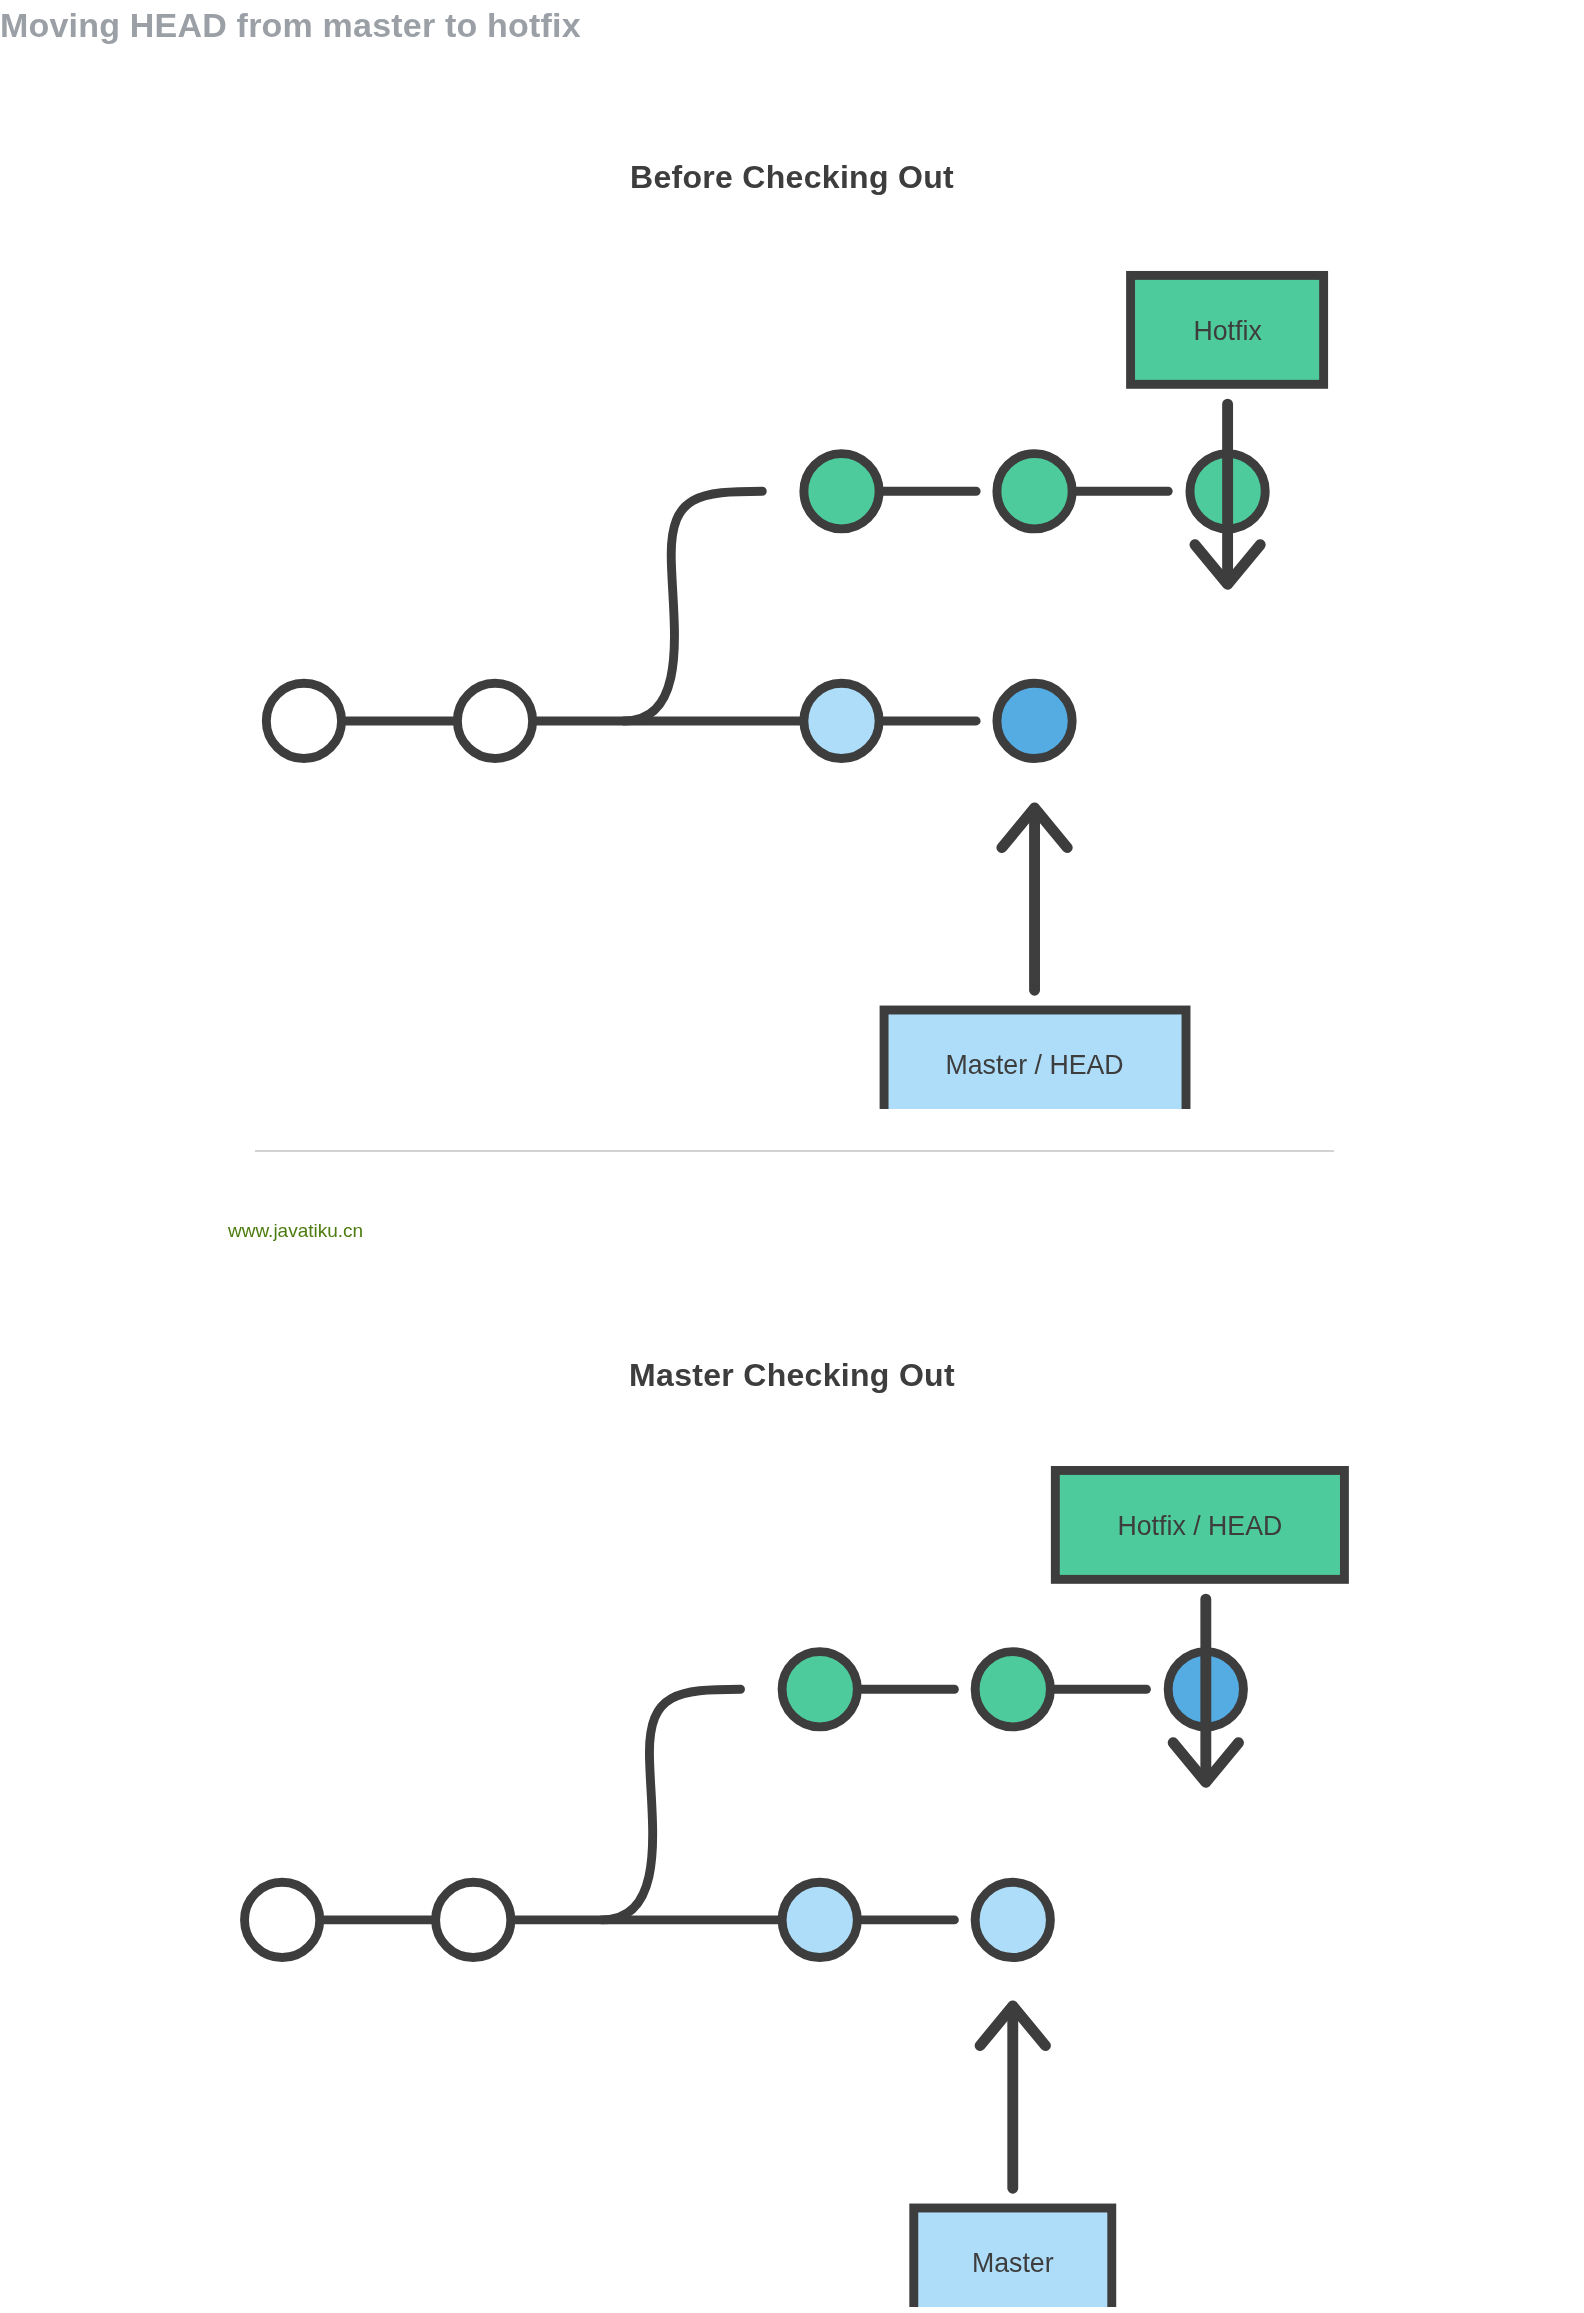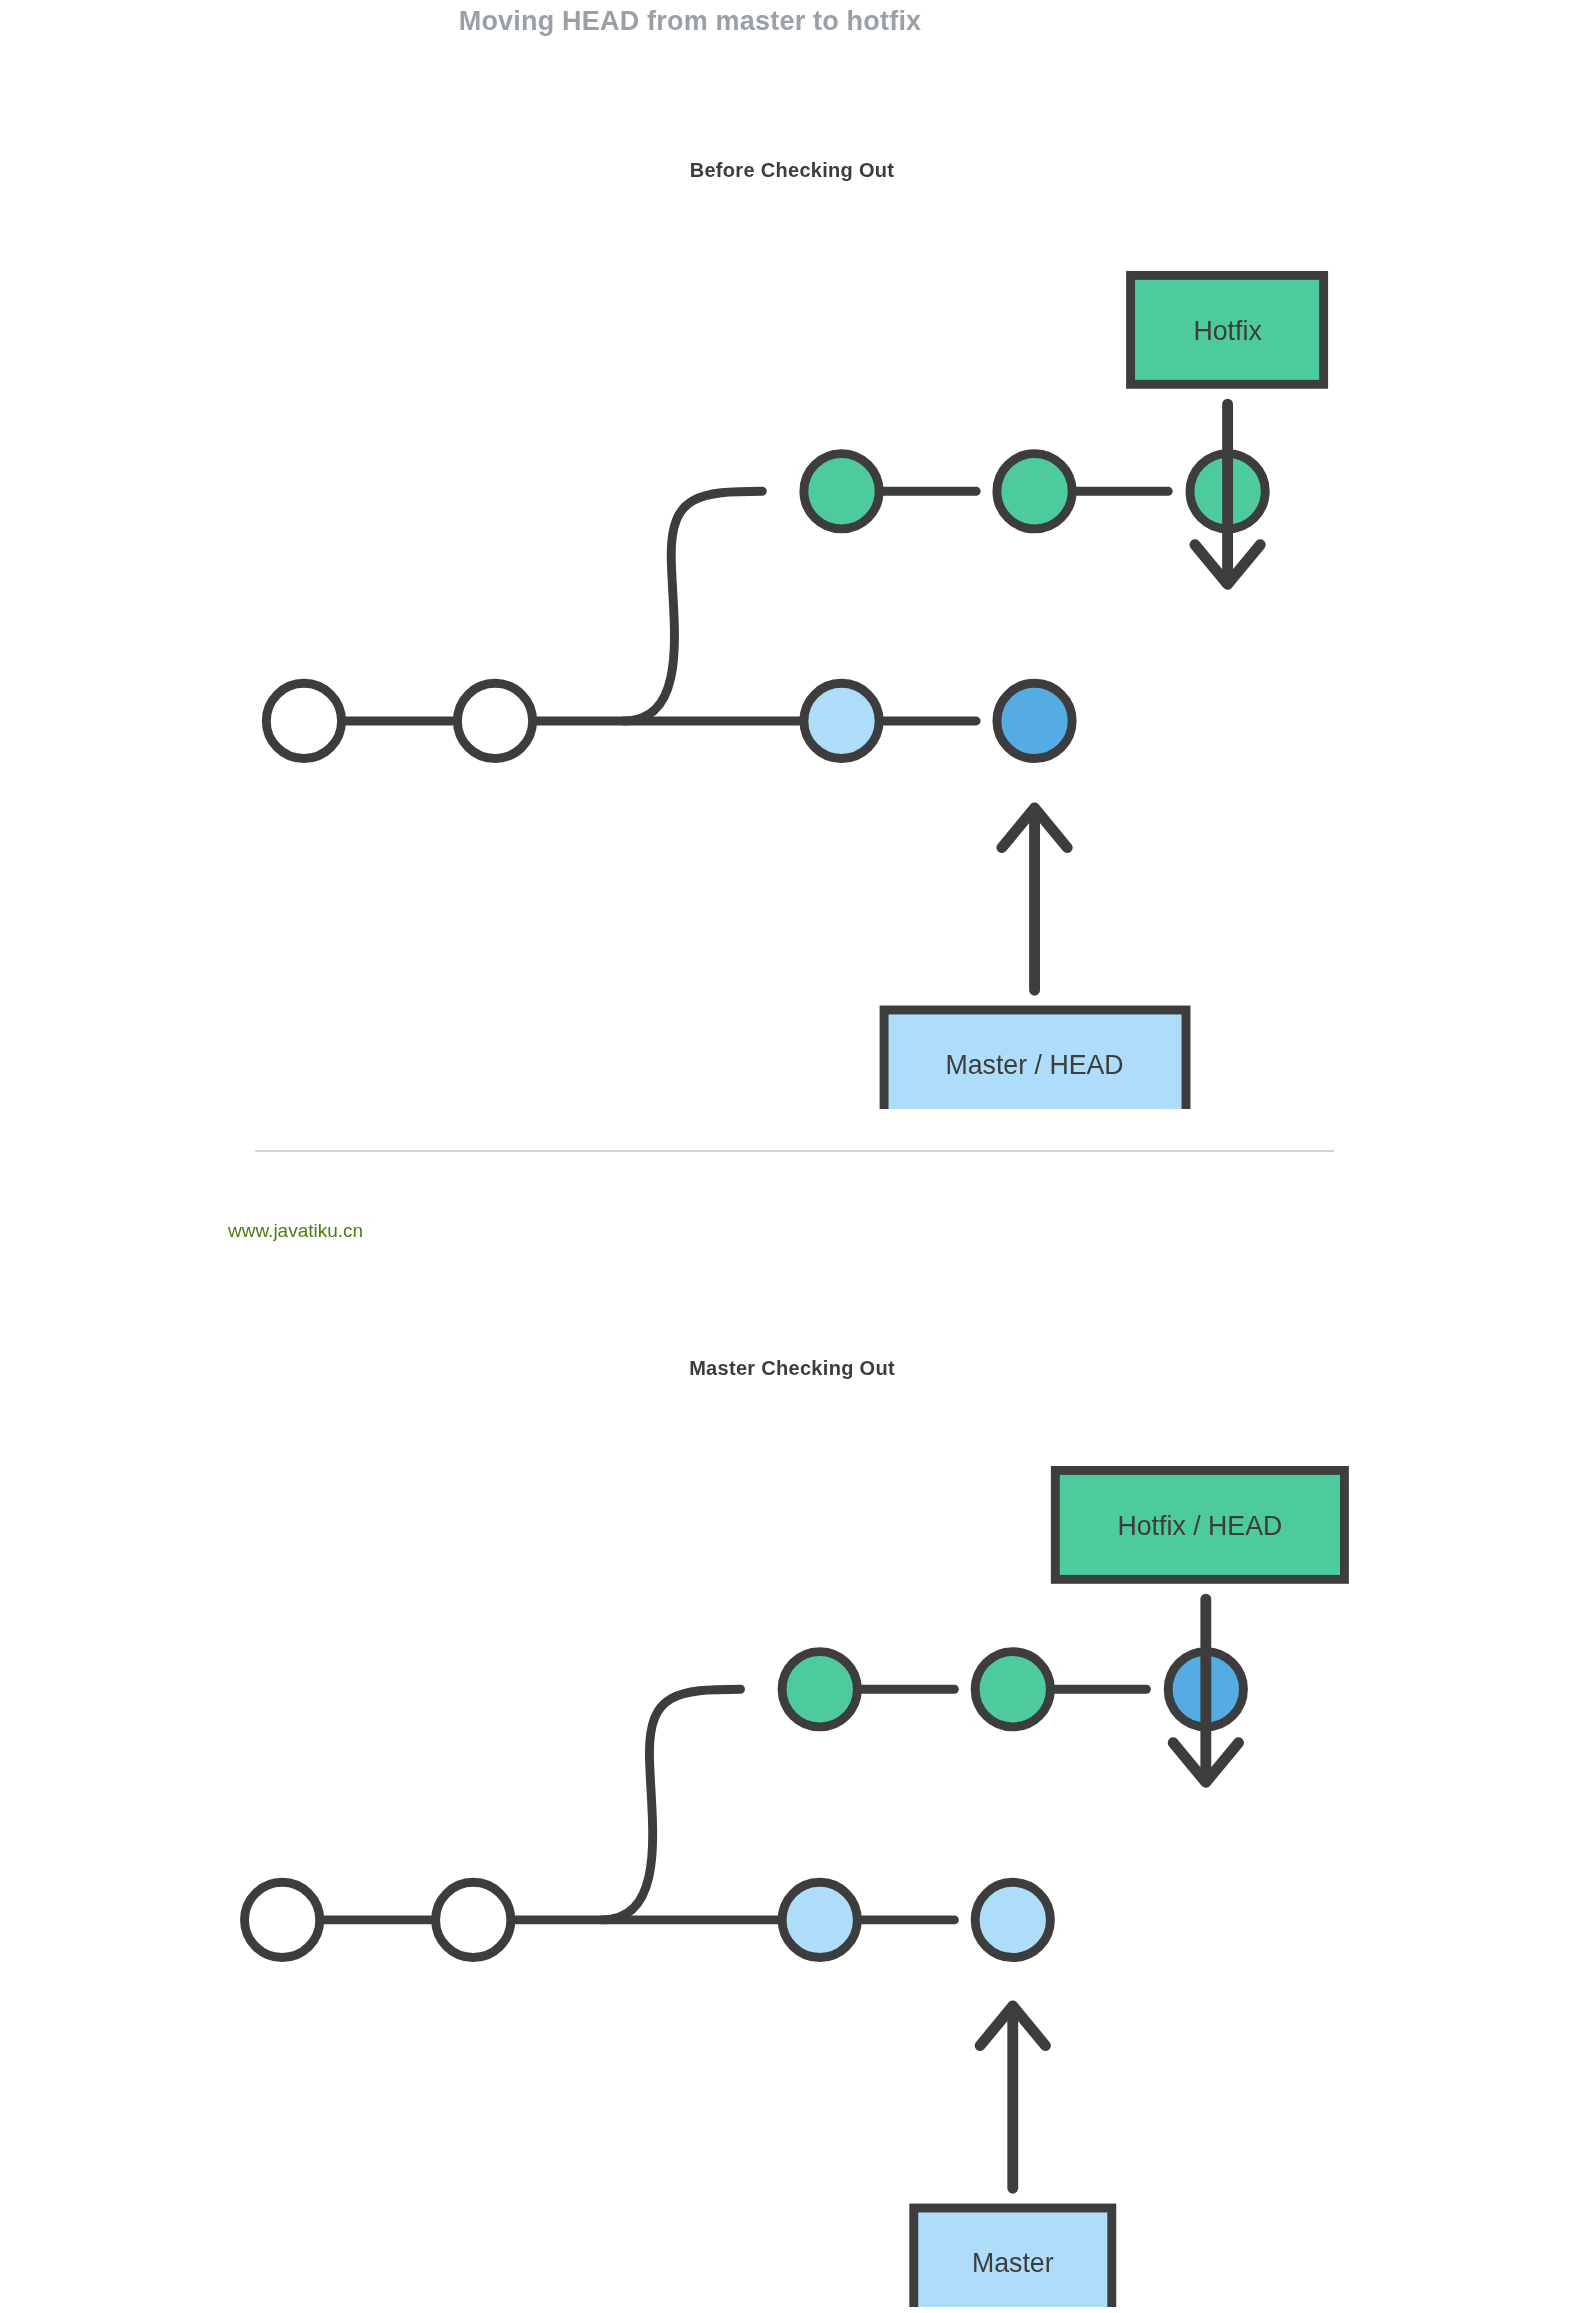--- a/index.html
+++ b/index.html
@@ -12,41 +12,40 @@
     height: 2314px;
     position: relative;
     font-family: "Liberation Sans", sans-serif;
     overflow: hidden;
   }
   .page-title {
     position: absolute;
     top: 6px;
     left: 0;
     width: 1380px;
-    text-align: center;
-    font-size: 27px;
+    font-size: 34px;
     font-weight: 600;
     color: #9aa0a6;
     letter-spacing: 0.2px;
   }
   .panel {
     position: absolute;
     left: 0;
     width: 1584px;
   }
   .panel-1 { top: 119px; height: 990px; }
   .panel-2 { top: 1317px; height: 990px; }
 
   .section-heading {
     position: absolute;
     left: 0;
     width: 1584px;
     top: 40px;
     text-align: center;
-    font-size: 20px;
+    font-size: 32px;
     font-weight: 700;
     color: #3d3d3d;
     letter-spacing: 0.3px;
   }
   .diagram-svg {
     position: absolute;
     left: 0;
     top: 0;
     width: 1584px;
     height: 990px;

